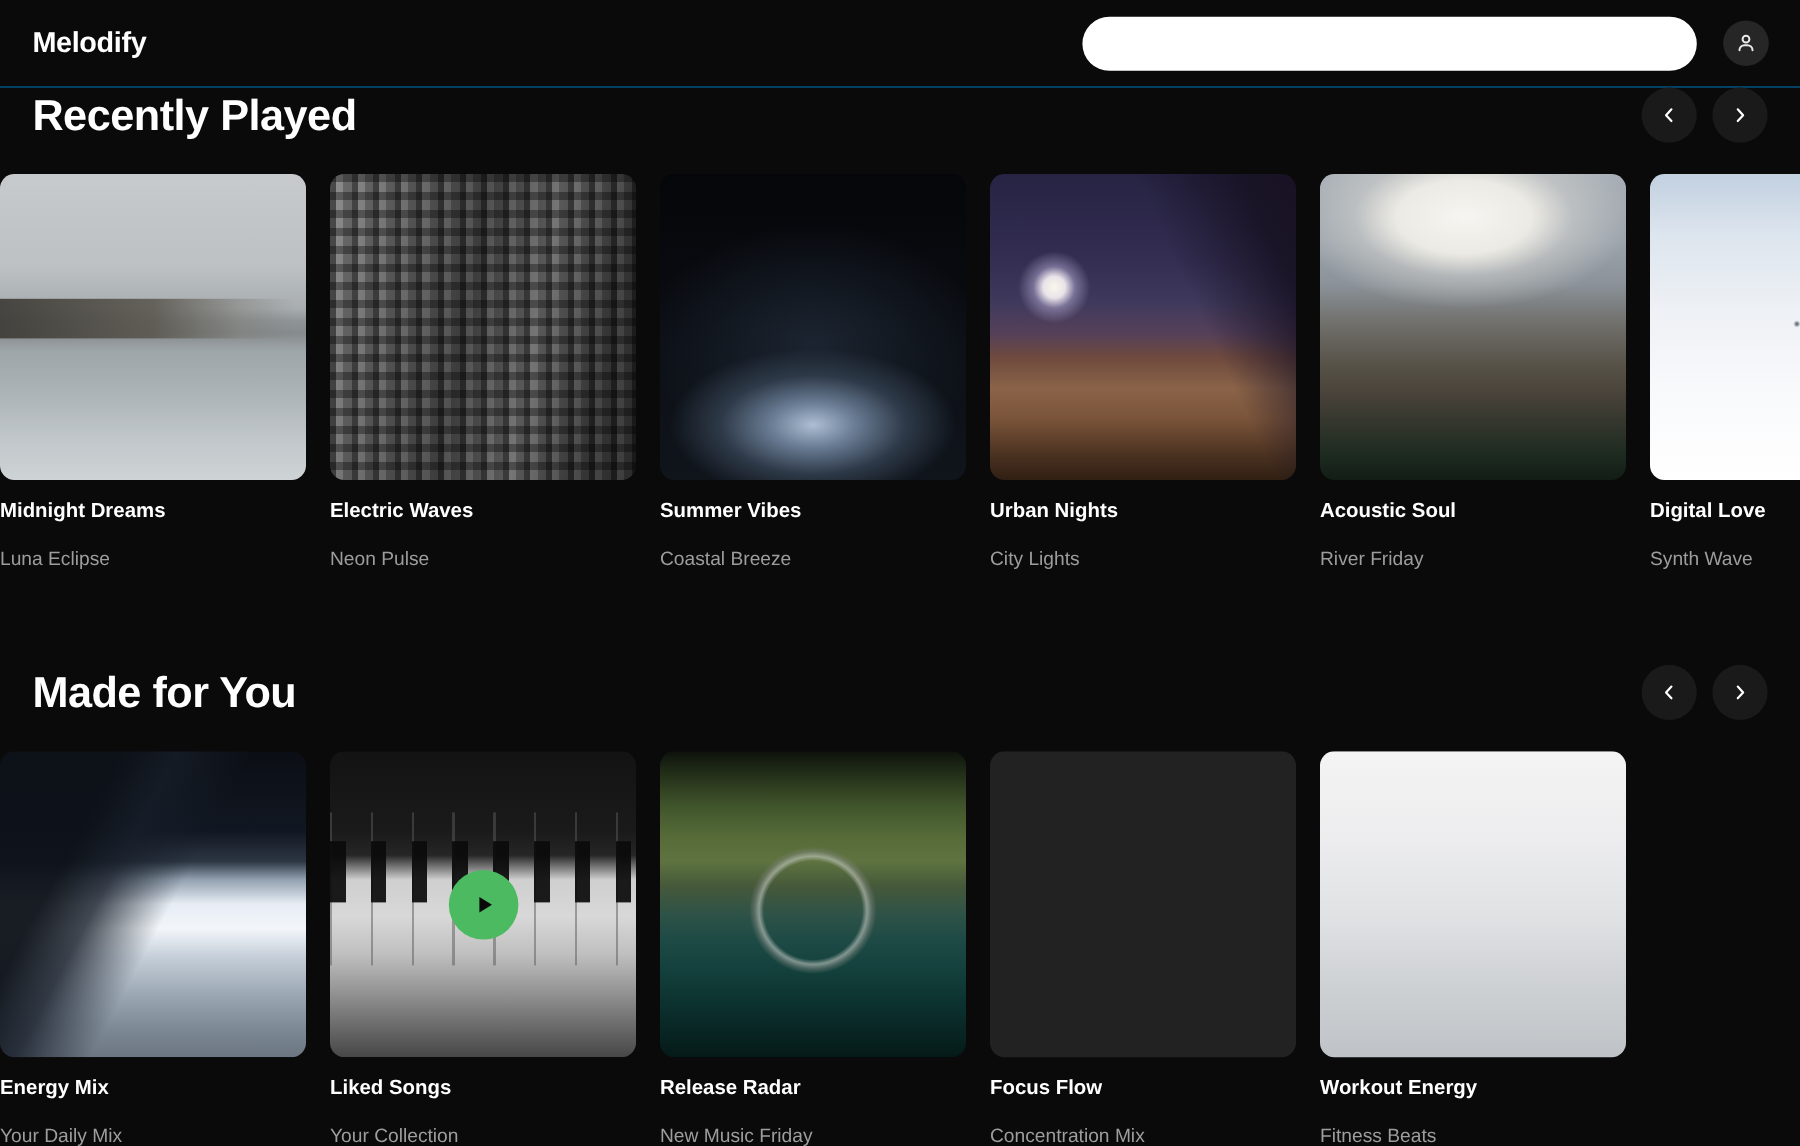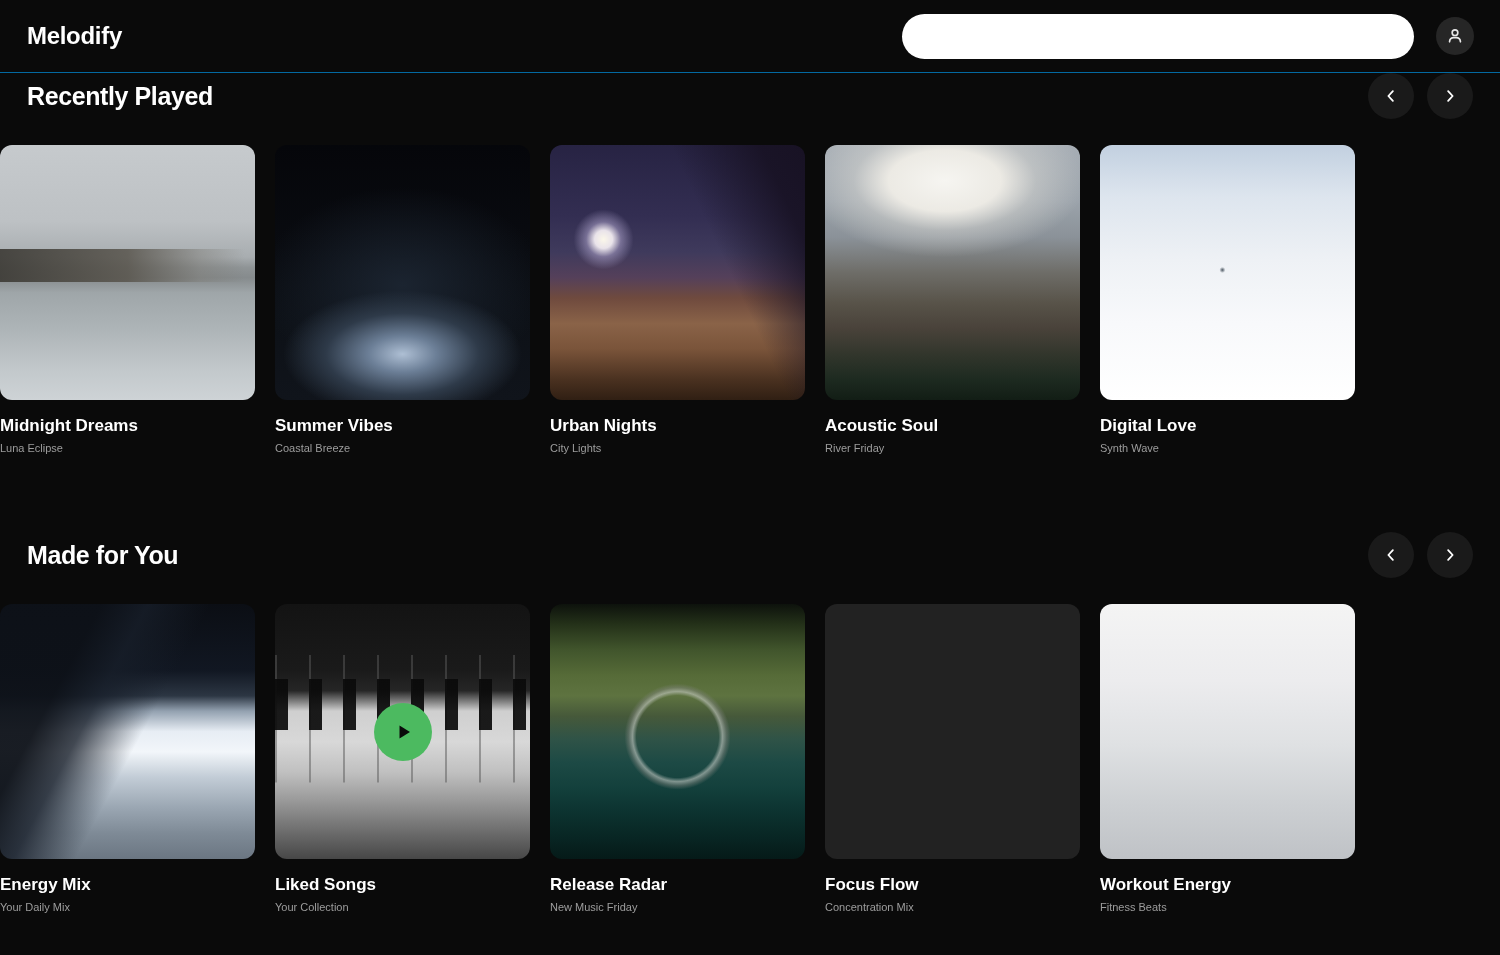--- a/index.html
+++ b/index.html
@@ -36,21 +36,21 @@
   .avatar-btn svg { display: block; }
 
   
   .section { margin-top: 0; }
   .section + .section { margin-top: 78px; }
   .section-header {
     display: flex; align-items: center; justify-content: space-between;
     height: 46px; padding: 0 27px;
     margin-top: 0;
   }
-  .section-title { font-size: 25px; font-weight: 700; letter-spacing: -0.4px; text-align: center; }
+  .section-title { font-size: 36px; font-weight: 700; letter-spacing: -0.4px; text-align: center; }
   .nav-buttons { display: flex; gap: 13px; }
   .nav-btn {
     width: 46px; height: 46px; border-radius: 50%;
     background: #1a1a1a; border: none; cursor: pointer;
     display: flex; align-items: center; justify-content: center;
   }
 
   
   .card-row {
     display: flex; gap: 20px;
@@ -73,22 +73,22 @@
     border: none; cursor: pointer;
     background: #4cba60;
     display: flex; align-items: center; justify-content: center;
   }
   .card-title {
     margin-top: 16px;
     font-size: 17px; font-weight: 600;
     white-space: nowrap; overflow: hidden;
   }
   .card-subtitle {
-    margin-top: 6px;
-    font-size: 11px; color: #9d9d9d;
+    margin-top: 22px;
+    font-size: 16px; color: #9d9d9d;
     white-space: nowrap; overflow: hidden;
   }
 </style>
 </head>
 <body>
 
 <header class="app-header">
   <div class="logo">Melodify</div>
   <div class="header-right">
     <input class="search-input" type="text" placeholder="" style="">
@@ -121,20 +121,27 @@
     </div>
     <div class="card-row">
         <div class="card">
     <div class="card-art" style="background:linear-gradient(90deg,rgba(62,60,55,0.92) 0%,rgba(88,84,76,0.85) 50%,rgba(124,122,116,0.45) 78%,rgba(160,160,158,0) 96%) 0 47%/100% 13% no-repeat,linear-gradient(180deg,#c6cacd 0%,#bdc1c4 30%,#a8adb0 44%,#8f9496 48%,#868b8d 52%,#9fa6a9 58%,#adb4b7 72%,#c2c8cb 88%,#ced3d6 100%)">
       
     </div>
     <div class="card-title">Midnight Dreams</div>
     <div class="card-subtitle">Luna Eclipse</div>
   </div>
         <div class="card">
+    <div class="card-art" style="background:repeating-linear-gradient(180deg,rgba(0,0,0,0.35) 0 7px,rgba(0,0,0,0) 7px 15px),repeating-linear-gradient(90deg,rgba(18,18,18,0.55) 0 5px,rgba(140,140,140,0.25) 5px 11px,rgba(60,60,60,0.4) 11px 18px),linear-gradient(100deg,#8f8f8f 0%,#606060 25%,#3d3d3d 45%,#6d6d6d 65%,#303030 85%,#202020 100%)">
+      
+    </div>
+    <div class="card-title">Electric Waves</div>
+    <div class="card-subtitle">Neon Pulse</div>
+  </div>
+        <div class="card">
     <div class="card-art" style="background:radial-gradient(ellipse 60% 32% at 50% 82%,#aebfd4 0%,#6c7f97 22%,#2e3a49 50%,rgba(10,13,18,0) 78%),radial-gradient(ellipse 80% 55% at 50% 55%,#1b2430 0%,rgba(10,12,16,0) 70%),linear-gradient(180deg,#05060a 0%,#090b10 40%,#0d1117 70%,#10141b 100%)">
       
     </div>
     <div class="card-title">Summer Vibes</div>
     <div class="card-subtitle">Coastal Breeze</div>
   </div>
         <div class="card">
     <div class="card-art" style="background:radial-gradient(circle 30px at 21% 37%,#fbf7ea 0%,#e9e3ea 30%,rgba(170,160,200,0.55) 58%,rgba(90,85,140,0) 100%),linear-gradient(245deg,#181224 0%,rgba(24,18,36,0.92) 12%,rgba(24,18,36,0) 36%),linear-gradient(180deg,#272343 0%,#332e52 28%,#3f3a5c 42%,#55405a 52%,#6f4a3e 60%,#8a6348 70%,#7a543a 80%,#4a3120 92%,#301f13 100%)">
       
     </div>

